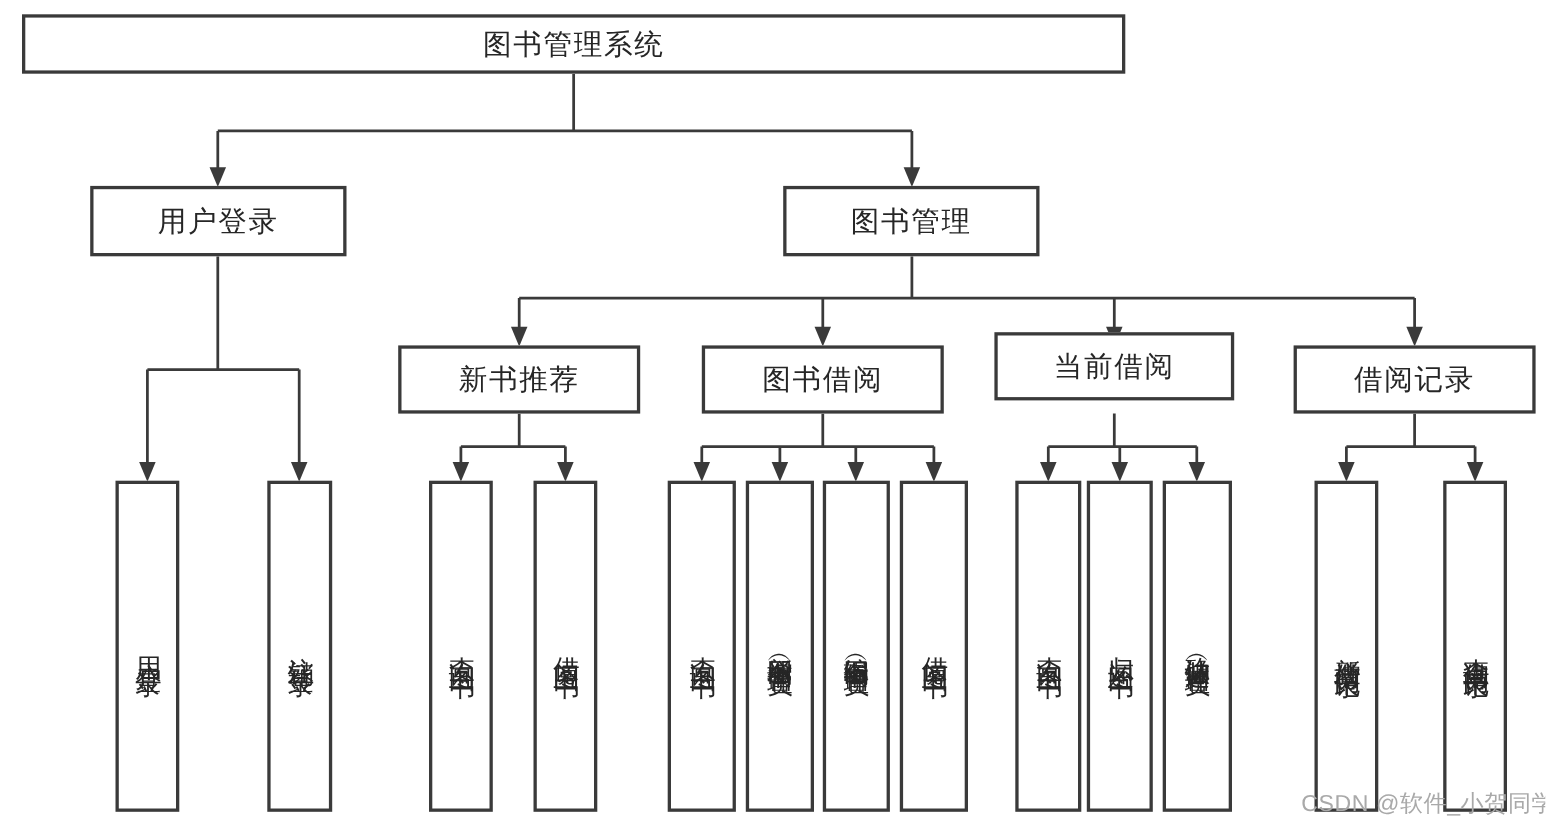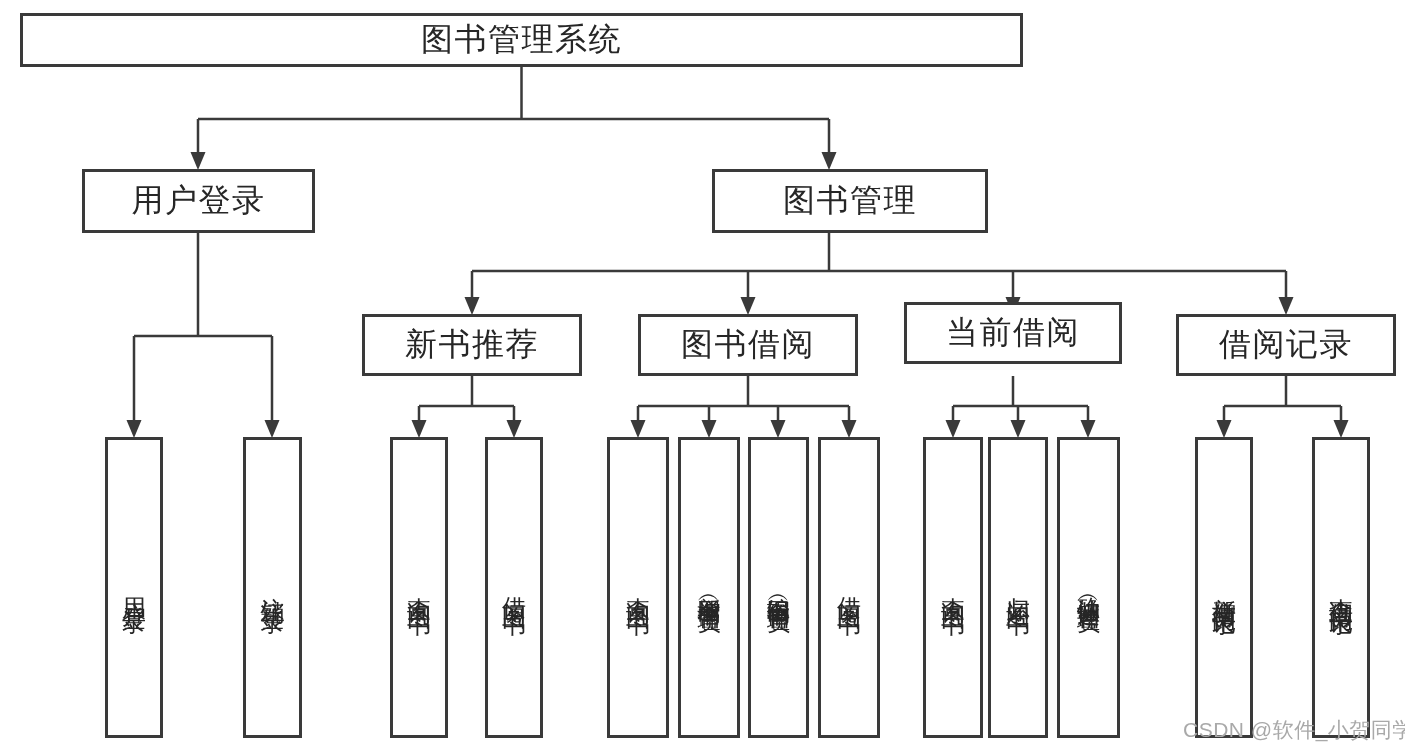--- a/index.html
+++ b/index.html
@@ -13,21 +13,21 @@
     position:relative;width:1405px;height:747px;background:var(--background);
     font-family:"Liberation Sans", sans-serif;overflow:hidden;
   }
   .edges{position:absolute;left:0;top:0;width:1405px;height:747px;}
   .edges path.ln{stroke:var(--line);stroke-width:2.5;fill:none;}
   .edges path.ah{fill:var(--line);stroke:none;}
   .box{
     position:absolute;box-sizing:border-box;border:3px solid var(--line);
     background:var(--background);display:flex;align-items:center;justify-content:center;
   }
-  .hlabel{font-size:32px;color:var(--text);letter-spacing:1.5px;white-space:nowrap;}
+  .hlabel{font-size:26px;color:var(--text);letter-spacing:1.5px;white-space:nowrap;}
   .vlabel{
     writing-mode:vertical-rl;text-orientation:mixed;line-height:1;
     font-size:24px;color:var(--text);letter-spacing:5px;white-space:nowrap;
   }
   .watermark{
     position:absolute;left:1183px;top:716px;font-size:21px;
     color:var(--watermark);letter-spacing:0.5px;white-space:nowrap;
   }
 </style>
 </head>
@@ -71,21 +71,21 @@
     <path class="ah" d="M1341 438 l-7.5 -18 h15 Z"></path>
   </svg>
 
   <div class="box" style="left:20px;top:13px;width:1003px;height:54px">
     <span class="hlabel">图书管理系统</span>
   </div>
 
   <div class="box" style="left:82px;top:169px;width:233px;height:64px">
     <span class="hlabel">用户登录</span>
   </div>
-  <div class="box" style="left:712px;top:169px;width:276px;height:64px">
+  <div class="box" style="left:712px;top:169px;width:233px;height:64px">
     <span class="hlabel">图书管理</span>
   </div>
 
   <div class="box" style="left:638px;top:314px;width:220px;height:62px">
     <span class="hlabel">图书借阅</span>
   </div>
   <div class="box" style="left:362px;top:314px;width:220px;height:62px">
     <span class="hlabel">新书推荐</span>
   </div>
   <div class="box" style="left:904px;top:302px;width:218px;height:62px">

